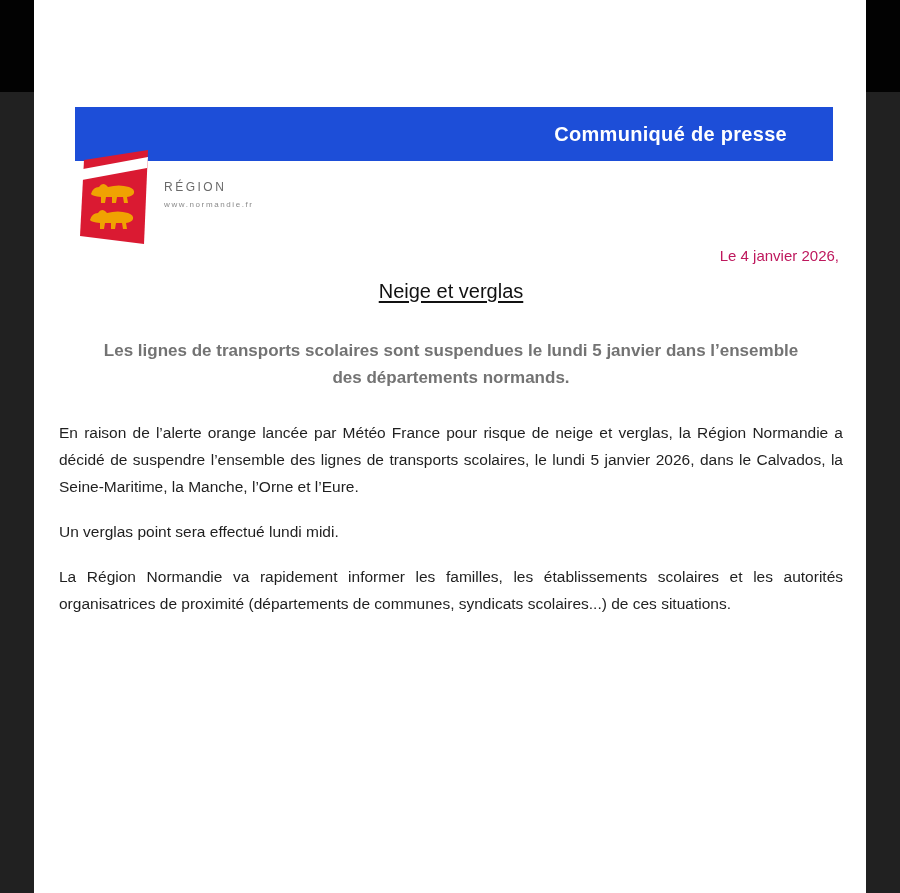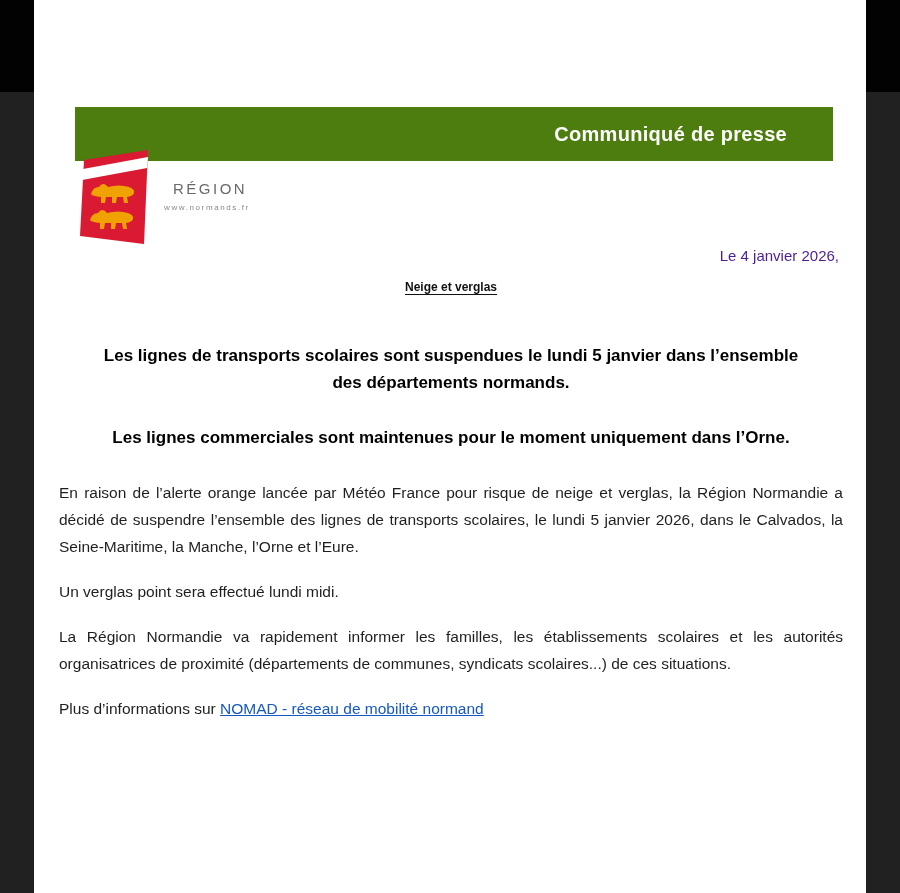--- a/index.html
+++ b/index.html
@@ -11,42 +11,42 @@
   .edge { position: absolute; top: 0; bottom: 0; width: 34px; background: #212121; }
   .edge.left { left: 0; }
   .edge.right { right: 0; }
   .corner { position: absolute; top: 0; width: 34px; height: 92px; background: #020202; }
   .corner.tl { left: 0; }
   .corner.tr { right: 0; }
 
   
   .banner {
     position: absolute; left: 75px; top: 107px; width: 758px; height: 54px;
-    background: #4d7c0f; display: flex; align-items: center; justify-content: flex-end;
+    background: #1d4ed8; display: flex; align-items: center; justify-content: flex-end;
     padding-right: 46px; box-sizing: border-box;
   }
   .banner-title { color: #ffffff; font-size: 20px; font-weight: bold; letter-spacing: .3px; }
 
   
   .logo { position: absolute; left: 74px; top: 146px; display: flex; align-items: flex-start; }
   .flag { width: 80px; height: 102px; display: block; }
   .logo-text { margin-left: 7px; padding-top: 34px; }
-  .logo-region { font-size: 15px; color: #6a6a6a; letter-spacing: 2.5px; margin-left: 12px; }
+  .logo-region { font-size: 12px; color: #6a6a6a; letter-spacing: 2.5px; margin-left: 3px; }
   .logo-name { font-size: 26px; font-weight: 600; color: #3a3a3a; letter-spacing: 1px; line-height: 1.05; }
   .logo-url { font-size: 8px; color: #8a8a8a; letter-spacing: 1.6px; margin-top: 6px; margin-left: 3px; }
 
   
   .content { position: relative; margin: 0 57px 0 59px; padding-top: 247px; }
-  .date-line { text-align: right; font-size: 15px; color: #4c1d95; margin: 0 4px 16px 0; }
+  .date-line { text-align: right; font-size: 15px; color: #be185d; margin: 0 4px 16px 0; }
   .headline {
-    text-align: center; font-weight: bold; font-size: 12px; color: #111;
-    text-decoration: underline; text-underline-offset: 3px; margin: 0 0 48px 0;
+    text-align: center; font-weight: normal; font-size: 20px; color: #111;
+    text-decoration: underline; text-underline-offset: 3px; margin: 0 0 34px 0;
   }
   .subhead {
-    font-weight: bold; font-size: 17px; text-align: center; color: #000000;
+    font-weight: bold; font-size: 17px; text-align: center; color: #737373;
     margin: 0 auto 28px auto; max-width: 700px; line-height: 27px;
   }
   .bodyp { font-size: 15.5px; line-height: 27px; text-align: justify; margin: 0 0 18px 0; color: #1f1f1f; }
   .bodyp.short { text-align: left; }
   .nomad-link { color: #1558c0; text-decoration: underline; cursor: pointer; }
 </style>
 </head>
 <body>
 
 <div class="edge left"></div>
@@ -62,32 +62,28 @@
   <svg class="flag" viewBox="0 0 80 102" aria-hidden="true">
     <polygon points="10,14 74,4 70,98 6,90" fill="#da1a32"></polygon>
     <polygon points="9,23 74,11 73,22 8,34" fill="#ffffff"></polygon>
     <g fill="#f0a202">
       <path d="M17 48 q2 -7 8 -7 q3 -5 7 -2 l2 2 q11 -3 21 0 q6 2 5 6 q-1 3 -7 4 l1 6 h-4 l-1 -6 h-6 l-1 6 h-4 v-6 h-6 l-1 6 h-4 v-6 q-9 -1 -10 -3 z"></path>
       <path transform="translate(-1,26)" d="M17 48 q2 -7 8 -7 q3 -5 7 -2 l2 2 q11 -3 21 0 q6 2 5 6 q-1 3 -7 4 l1 6 h-4 l-1 -6 h-6 l-1 6 h-4 v-6 h-6 l-1 6 h-4 v-6 q-9 -1 -10 -3 z"></path>
     </g>
   </svg>
   <div class="logo-text">
     <div class="logo-region">RÉGION</div>
-    <div class="logo-url">www.normands.fr</div>
+    <div class="logo-url">www.normandie.fr</div>
   </div>
 </div>
 
 <div class="content">
   <div class="date-line">Le 4 janvier 2026,</div>
 
   <div class="headline">Neige et verglas</div>
 
   <p class="subhead">Les lignes de transports scolaires sont suspendues le lundi 5 janvier dans l’ensemble des départements normands.</p>
-  <p class="subhead">Les lignes commerciales sont maintenues pour le moment uniquement dans l’Orne.</p>
 
   <p class="bodyp">En raison de l’alerte orange lancée par Météo France pour risque de neige et verglas, la Région Normandie a décidé de suspendre l’ensemble des lignes de transports scolaires, le lundi 5 janvier 2026, dans le Calvados, la Seine-Maritime, la Manche, l’Orne et l’Eure.</p>
   <p class="bodyp short">Un verglas point sera effectué lundi midi.</p>
   <p class="bodyp">La Région Normandie va rapidement informer les familles, les établissements scolaires et les autorités organisatrices de proximité (départements de communes, syndicats scolaires...) de ces situations.</p>
 
-  <p class="bodyp short">
-    <span>Plus d’informations sur </span><a class="nomad-link" href="#">NOMAD - réseau de mobilité normand</a>
-  </p>
 </div>
 
 </body></html>

